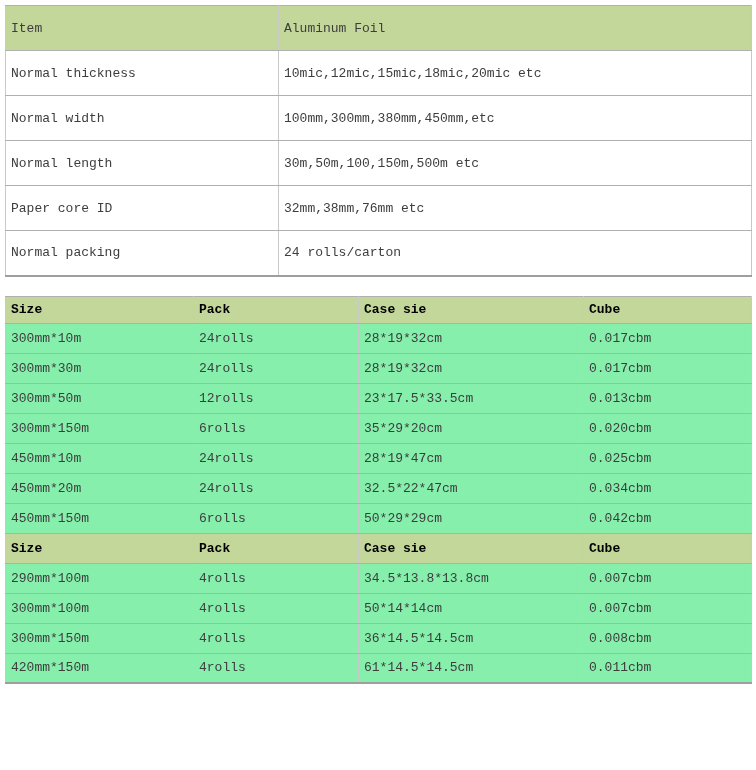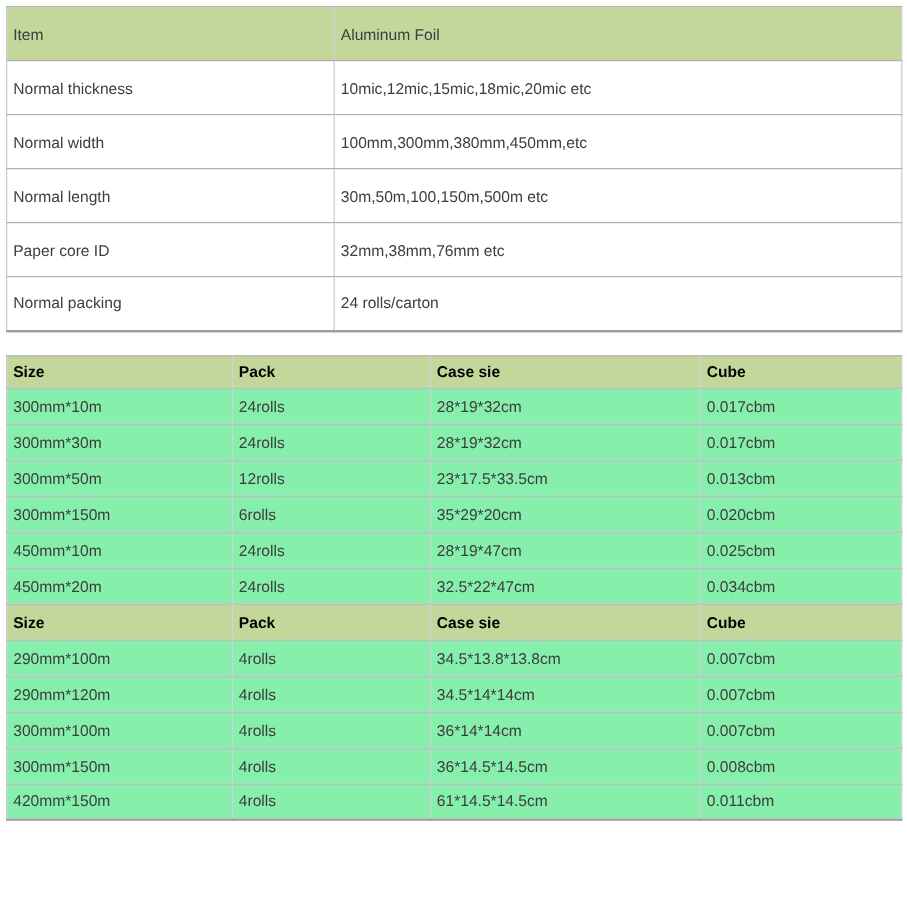--- a/index.html
+++ b/index.html
@@ -16,20 +16,21 @@
   body{
     font-family:"Liberation Sans", sans-serif;
     font-size:13px;
     color:var(--text);
   }
   .page{
     width:623px;
     height:770px;
     padding:5px 5px 0 5px;
     background:var(--page-bg);
+    font-family:Liberation Mono, monospace;
   }
   table{
     border-collapse:collapse;
     table-layout:fixed;
     width:746px;
   }
   td,th{
     border-top:1px solid var(--border-h);
     border-bottom:1px solid var(--border-h);
     border-left:1px solid var(--border-v);
@@ -148,42 +149,42 @@
       <td>24rolls</td>
       <td>28*19*47cm</td>
       <td>0.025cbm</td>
     </tr>
     <tr>
       <td>450mm*20m</td>
       <td>24rolls</td>
       <td>32.5*22*47cm</td>
       <td>0.034cbm</td>
     </tr>
+    <tr>
+      <td>450mm*150m</td>
+      <td>6rolls</td>
+      <td>50*29*29cm</td>
+      <td>0.042cbm</td>
+    </tr>
     <tr class="header2">
       <th>Size</th>
       <th>Pack</th>
       <th>Case sie</th>
       <th>Cube</th>
     </tr>
     <tr>
       <td>290mm*100m</td>
       <td>4rolls</td>
       <td>34.5*13.8*13.8cm</td>
       <td>0.007cbm</td>
     </tr>
     <tr>
-      <td>290mm*120m</td>
-      <td>4rolls</td>
-      <td>34.5*14*14cm</td>
-      <td>0.007cbm</td>
-    </tr>
-    <tr>
       <td>300mm*100m</td>
       <td>4rolls</td>
-      <td>36*14*14cm</td>
+      <td>50*14*14cm</td>
       <td>0.007cbm</td>
     </tr>
     <tr>
       <td>300mm*150m</td>
       <td>4rolls</td>
       <td>36*14.5*14.5cm</td>
       <td>0.008cbm</td>
     </tr>
     <tr>
       <td>420mm*150m</td>

